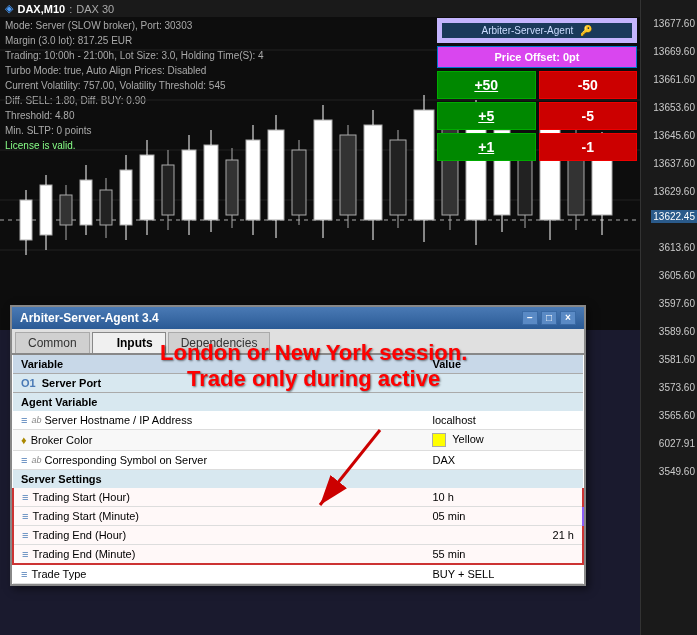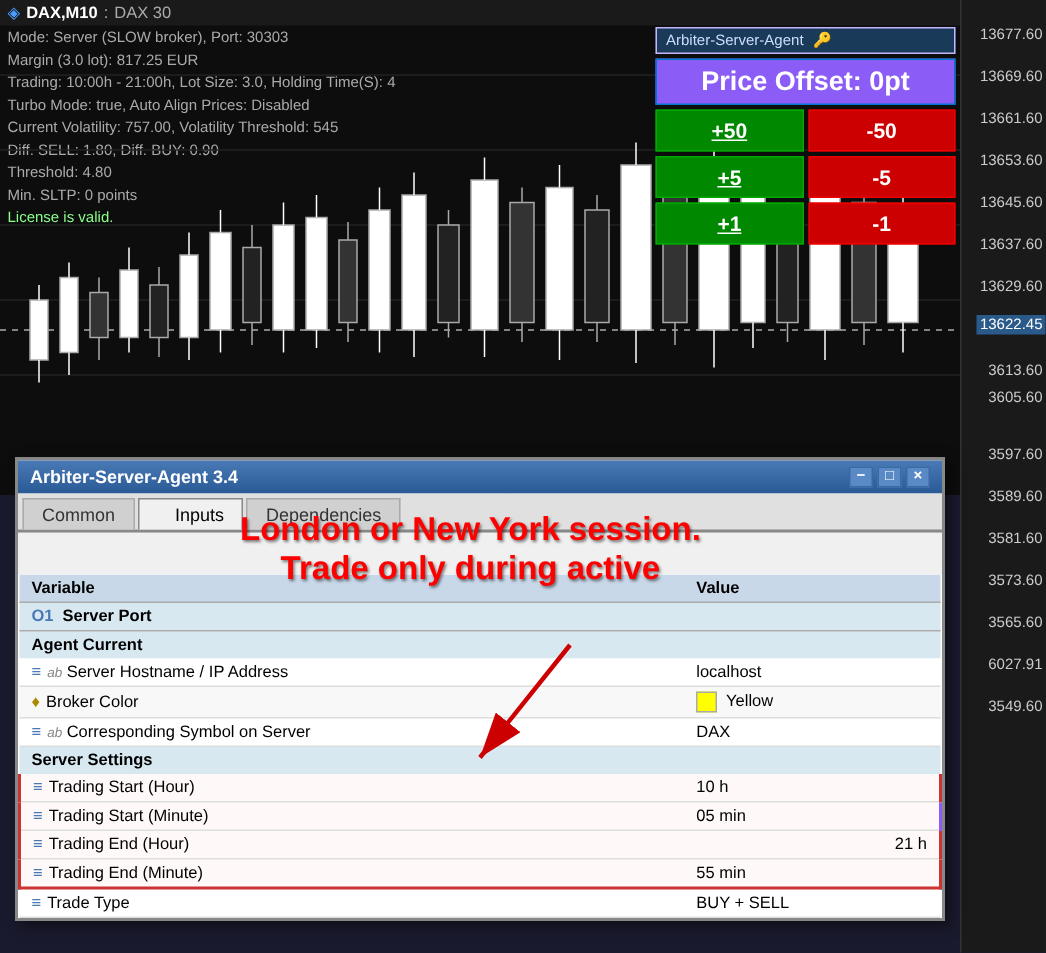--- a/index.html
+++ b/index.html
@@ -65,28 +65,28 @@
       display: flex;
       flex-direction: column;
       gap: 3px;
     }
 
     .arbiter-header {
       background: #1a3a5a;
       color: #ccddff;
       font-size: 10px;
       padding: 2px 6px;
-      text-align: left;
-      border: 1px solid #c4b5fd;
+      text-align: center;
+      border: 5px solid #c4b5fd;
     }
 
     .price-offset-btn {
-      background: #8b5cf6;
+      background: #d946ef;
       color: white;
-      font-size: 18px;
+      font-size: 11px;
       font-weight: bold;
       padding: 4px 20px;
       text-align: center;
       border: 1px solid #0077cc;
       cursor: pointer;
     }
 
     .trade-buttons-row {
       display: flex;
       gap: 3px;
@@ -114,21 +114,21 @@
       text-align: center;
       flex: 1;
       border: 1px solid #ee0000;
       cursor: pointer;
     }
 
     
     .dialog {
       position: absolute;
       top: 305px; left: 10px;
-      width: 620px;
+      width: 576px;
       background: #f0f0f0;
       border: 2px solid #888;
       box-shadow: 3px 3px 8px rgba(0,0,0,0.5);
     }
 
     .dialog-titlebar {
       background: linear-gradient(to bottom, #4a7ab5, #2a5a95);
       color: white;
       font-size: 12px;
       font-weight: bold;
@@ -168,30 +168,29 @@
       cursor: pointer;
       border: 1px solid #aaa;
       border-bottom: none;
       background: #d0d0d0;
       color: #333;
     }
 
     .tab.active {
       background: #f0f0f0;
       color: #000;
-      font-weight: normal;
+      font-weight: bold;
       border-color: #888;
       padding-left: 24px;
     }
 
     .dialog-content {
       background: white;
       padding: 0;
       overflow: hidden;
-      margin-top: 28px;
     }
 
     
     .settings-table {
       width: 100%;
       border-collapse: collapse;
       font-size: 11px;
     }
 
     .settings-table th {
@@ -422,21 +421,21 @@
 <div class="price-scale">
   <div class="price-label" style="top: 18px;">13677.60</div>
   <div class="price-label" style="top: 46px;">13669.60</div>
   <div class="price-label" style="top: 74px;">13661.60</div>
   <div class="price-label" style="top: 102px;">13653.60</div>
   <div class="price-label" style="top: 130px;">13645.60</div>
   <div class="price-label" style="top: 158px;">13637.60</div>
   <div class="price-label" style="top: 186px;">13629.60</div>
   <div class="price-label highlight" style="top: 210px;">13622.45</div>
   <div class="price-label" style="top: 242px;">3613.60</div>
-  <div class="price-label" style="top: 260px;">3605.60</div>
+  <div class="price-label" style="top: 270px;">3605.60</div>
   <div class="price-label" style="top: 298px;">3597.60</div>
   <div class="price-label" style="top: 326px;">3589.60</div>
   <div class="price-label" style="top: 354px;">3581.60</div>
   <div class="price-label" style="top: 382px;">3573.60</div>
   <div class="price-label" style="top: 410px;">3565.60</div>
   <div class="price-label" style="top: 438px;">6027.91</div>
   <div class="price-label" style="top: 466px;">3549.60</div>
 </div>
 
 <div class="arbiter-panel">
@@ -485,21 +484,21 @@
       </thead>
       <tbody>
 
         <tr class="section-header">
           <td colspan="2">
             <span style="color:#4a7ab5;margin-right:3px;">O1</span> Server Port
           </td>
         </tr>
 
         <tr class="section-header">
-          <td colspan="2">Agent Current</td>
+          <td colspan="2">Agent Variable</td>
         </tr>
 
         <tr class="data-row">
           <td>
             <span class="var-name">
               <span class="row-icon">≡</span>
               <span class="var-prefix">ab</span>
               Server Hostname / IP Address
             </span>
           </td>

